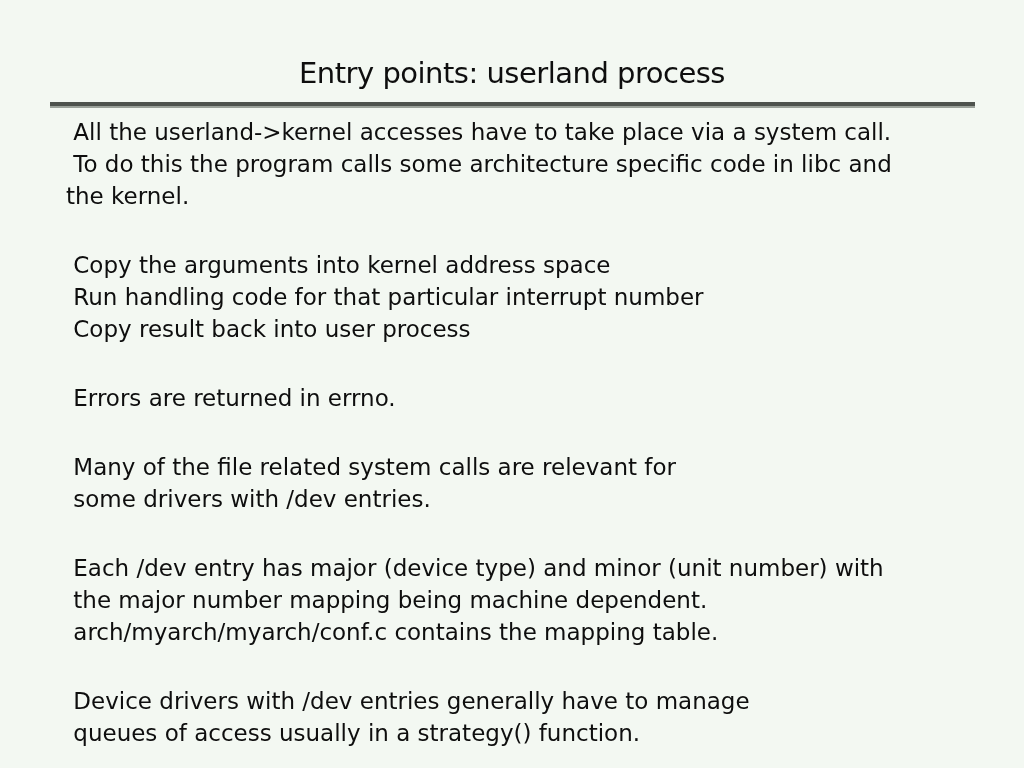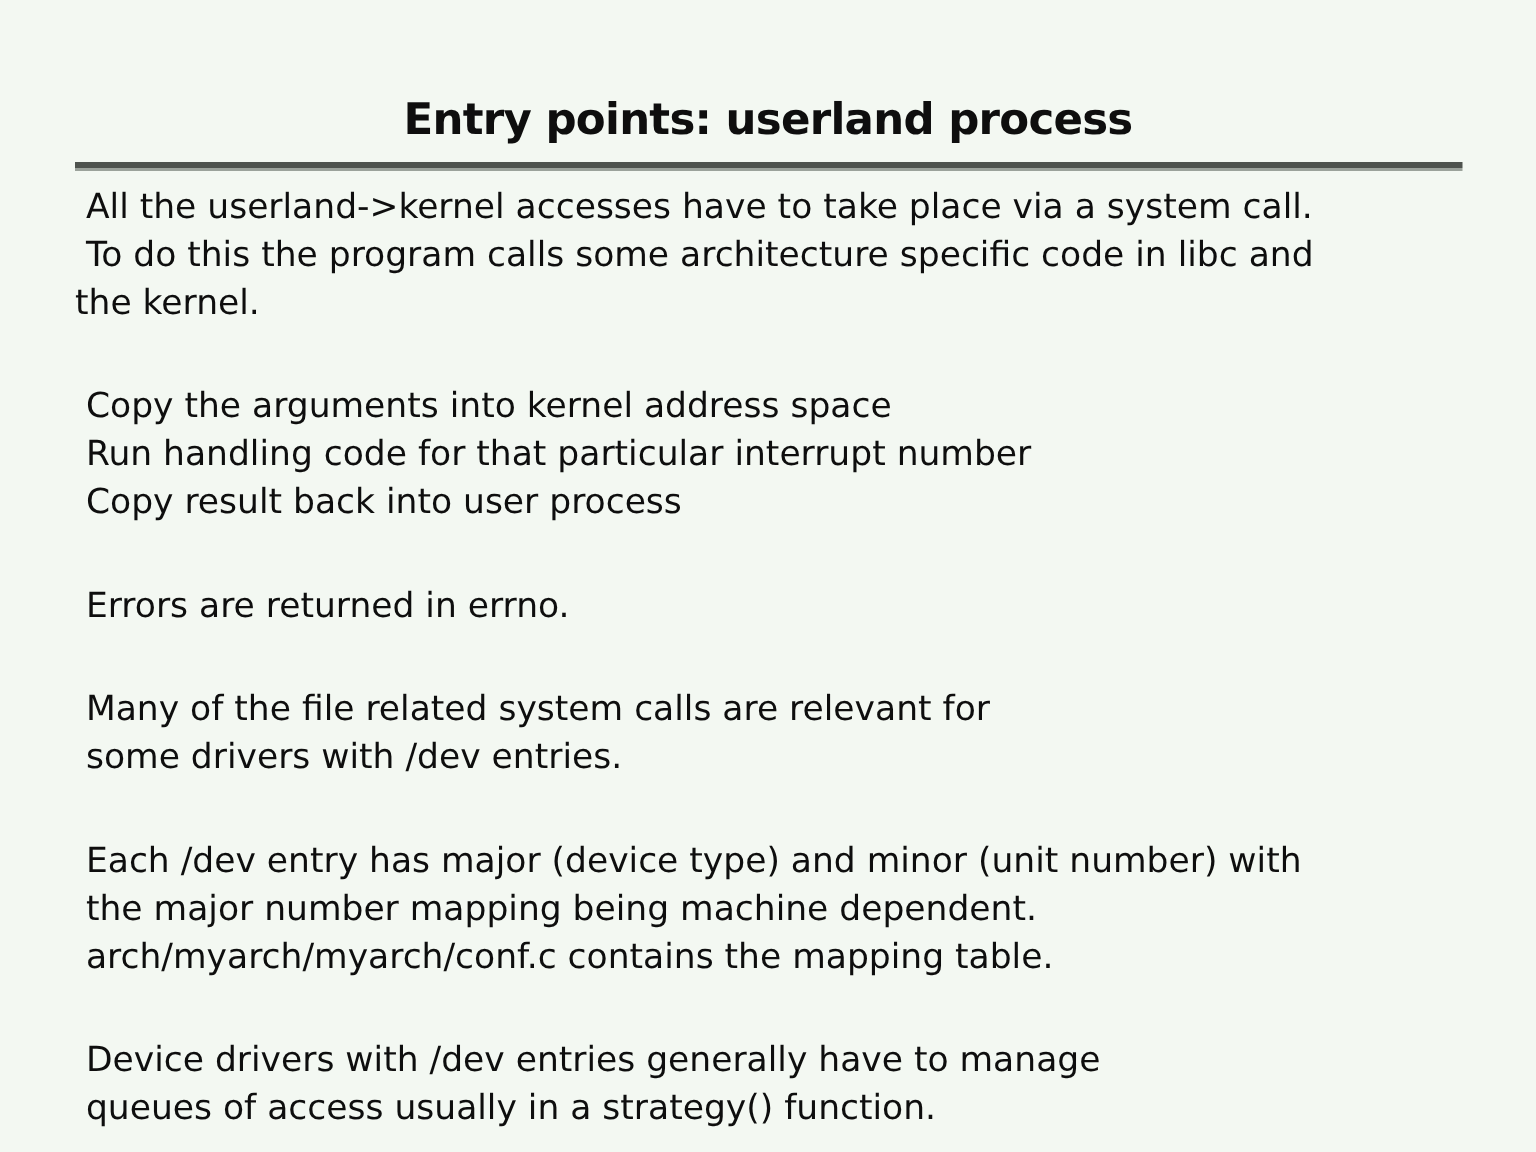--- a/index.html
+++ b/index.html
@@ -9,27 +9,27 @@
   .slide {
     position: relative;
     width: 1024px;
     height: 768px;
     overflow: hidden;
     background: var(--bg, #f3f8f2);
     color: var(--text, #0e0e0e);
     font-family: "DejaVu Sans", sans-serif;
   }
   .title {
-    margin: 0;
-    padding-top: 60px;
+    margin: 10px;
+    padding-top: 44px;
     height: 38px;
     line-height: 38px;
     text-align: center;
     font-size: 29px;
-    font-weight: bold;
+    font-weight: normal;
     letter-spacing: -0.5px;
     font-family: "DejaVu Sans", sans-serif;
   }
   .rule {
     width: 925px;
     height: 6px;
     margin: 10px auto 0 auto;
     background: linear-gradient(
       to bottom,
       var(--rule-dark, #4e534e) 0%,
@@ -38,21 +38,21 @@
       var(--rule-light, #9ba29b) 100%
     );
   }
   .body {
     padding: 8px 0 0 50px;
     font-size: 23px;
     line-height: 32px;
     white-space: pre;
   }
   .para {
-    margin: 0 0 37px 0;
+    margin: 0 0 37px 16px;
   }
   .line {
     white-space: pre;
   }
 </style>
 </head>
 <body>
 
 <div class="slide">
   <h1 class="title">Entry points: userland process</h1>

